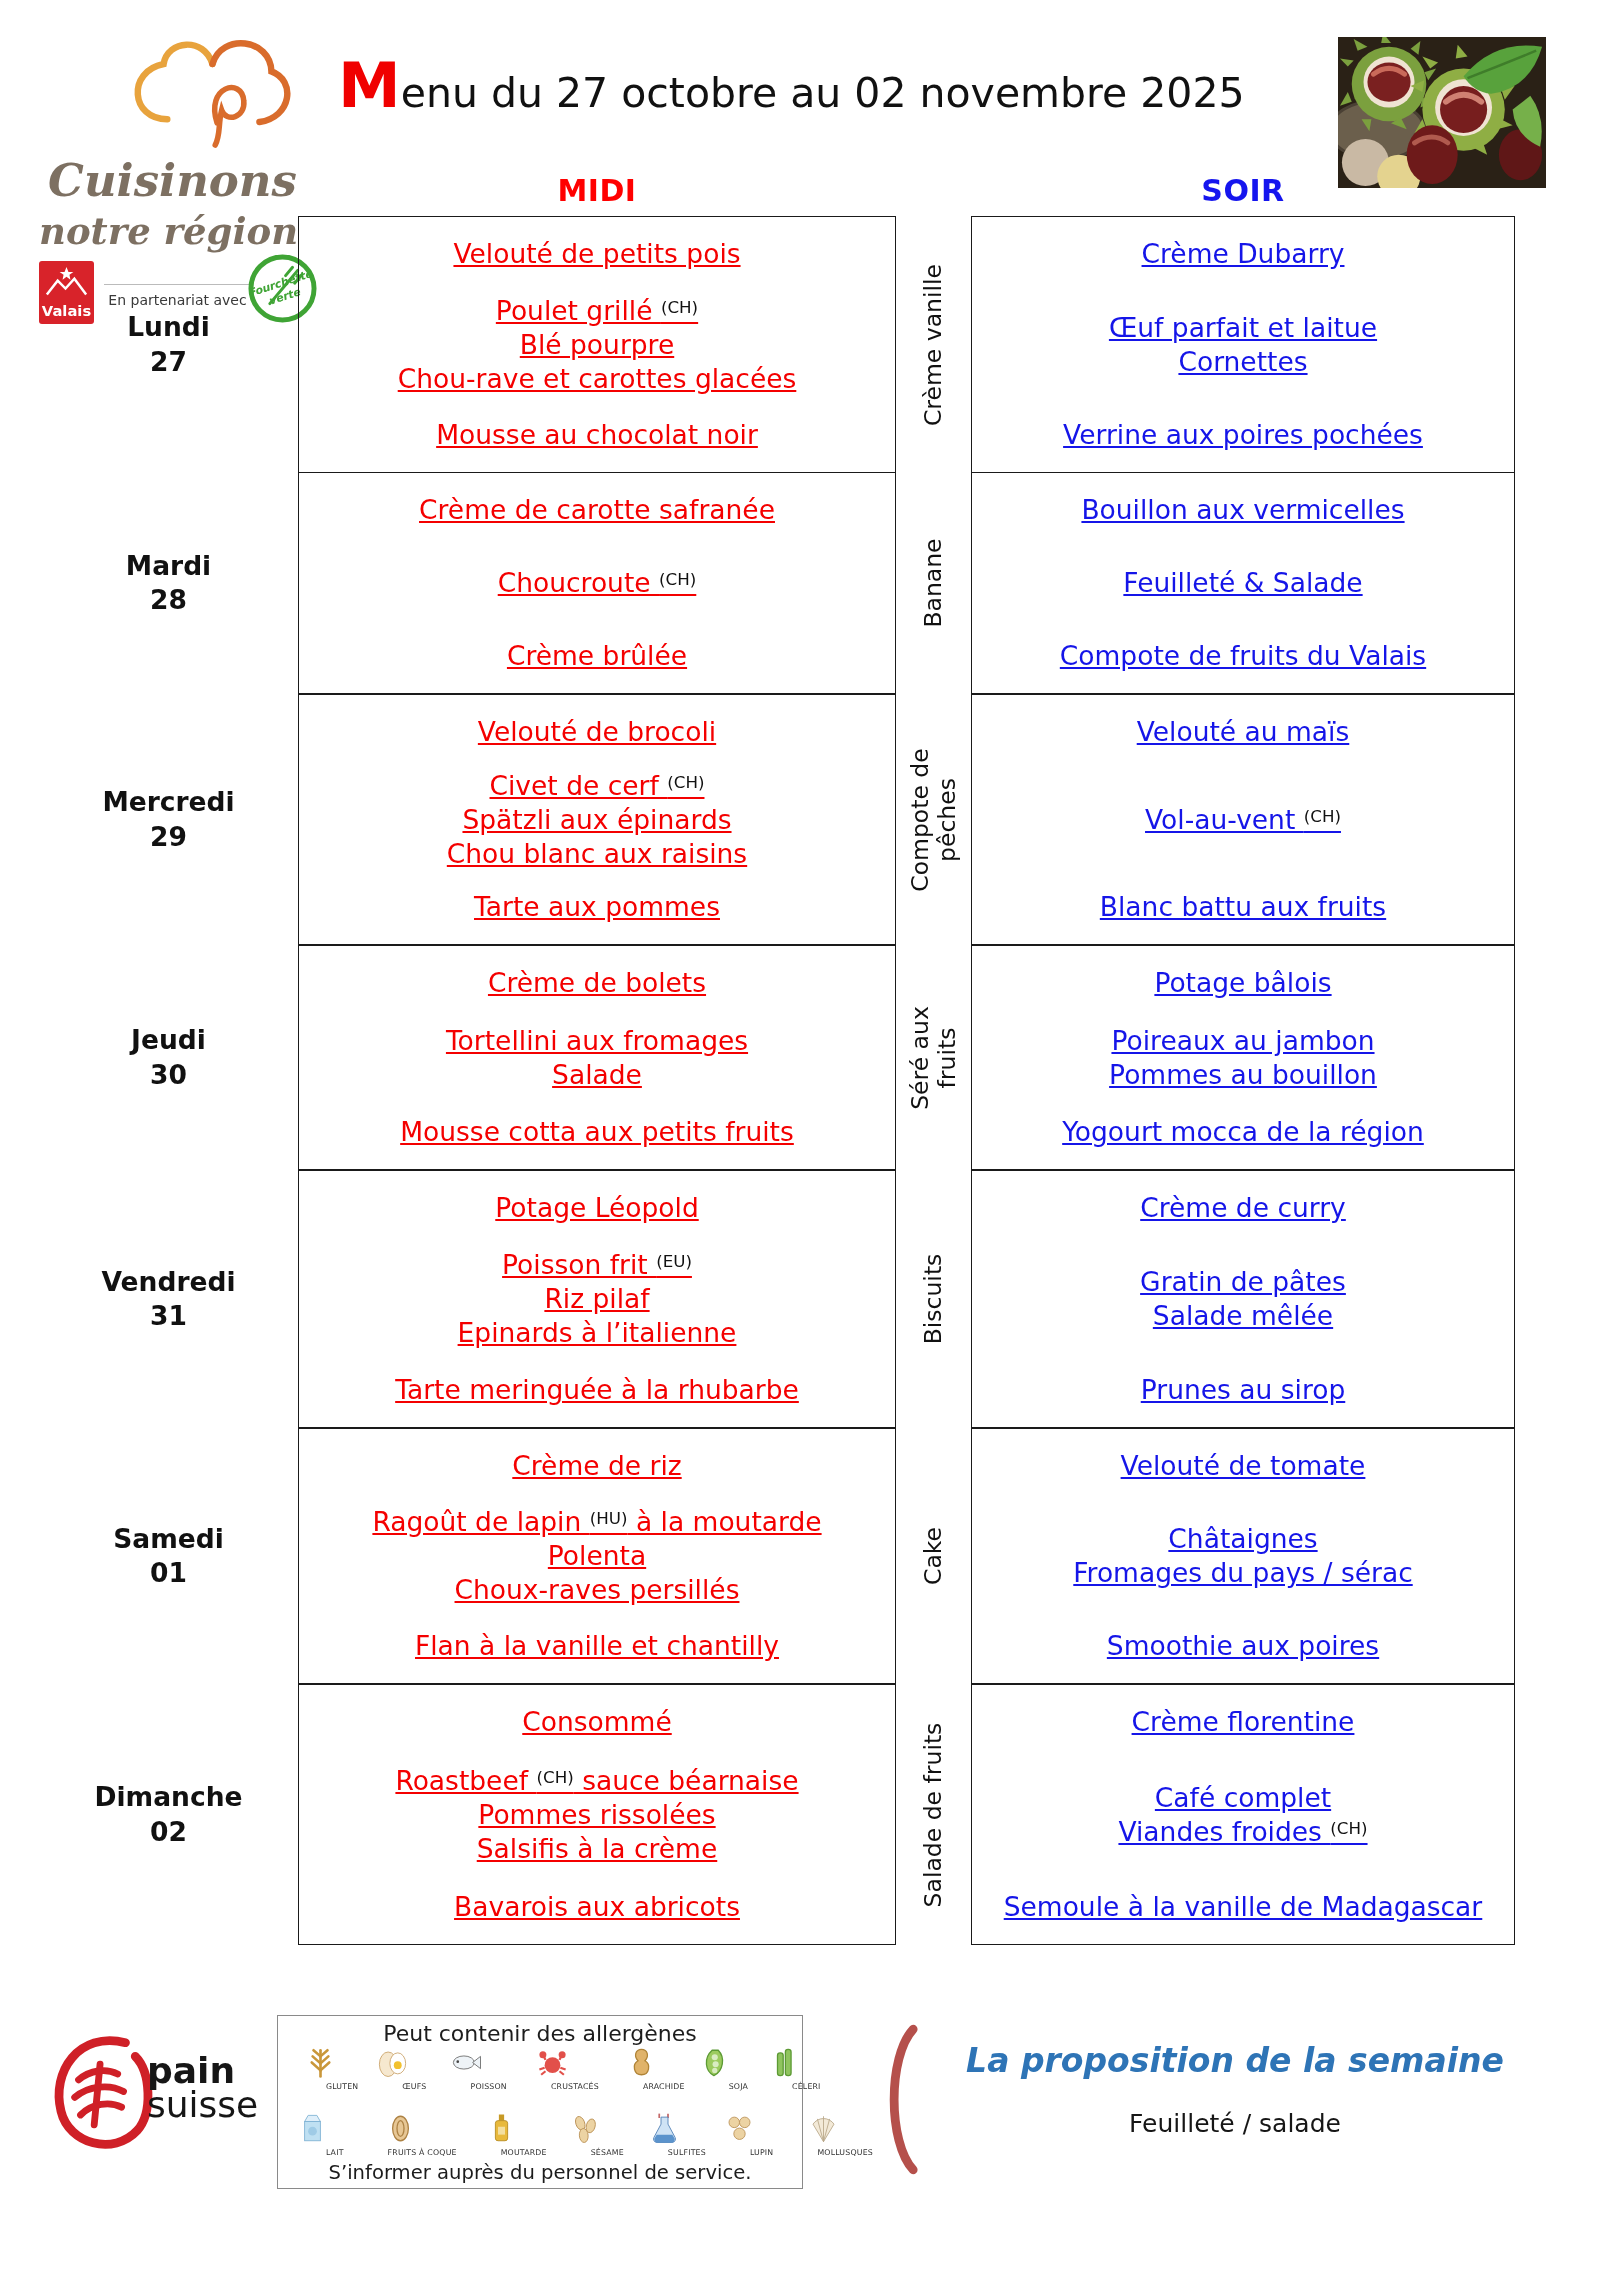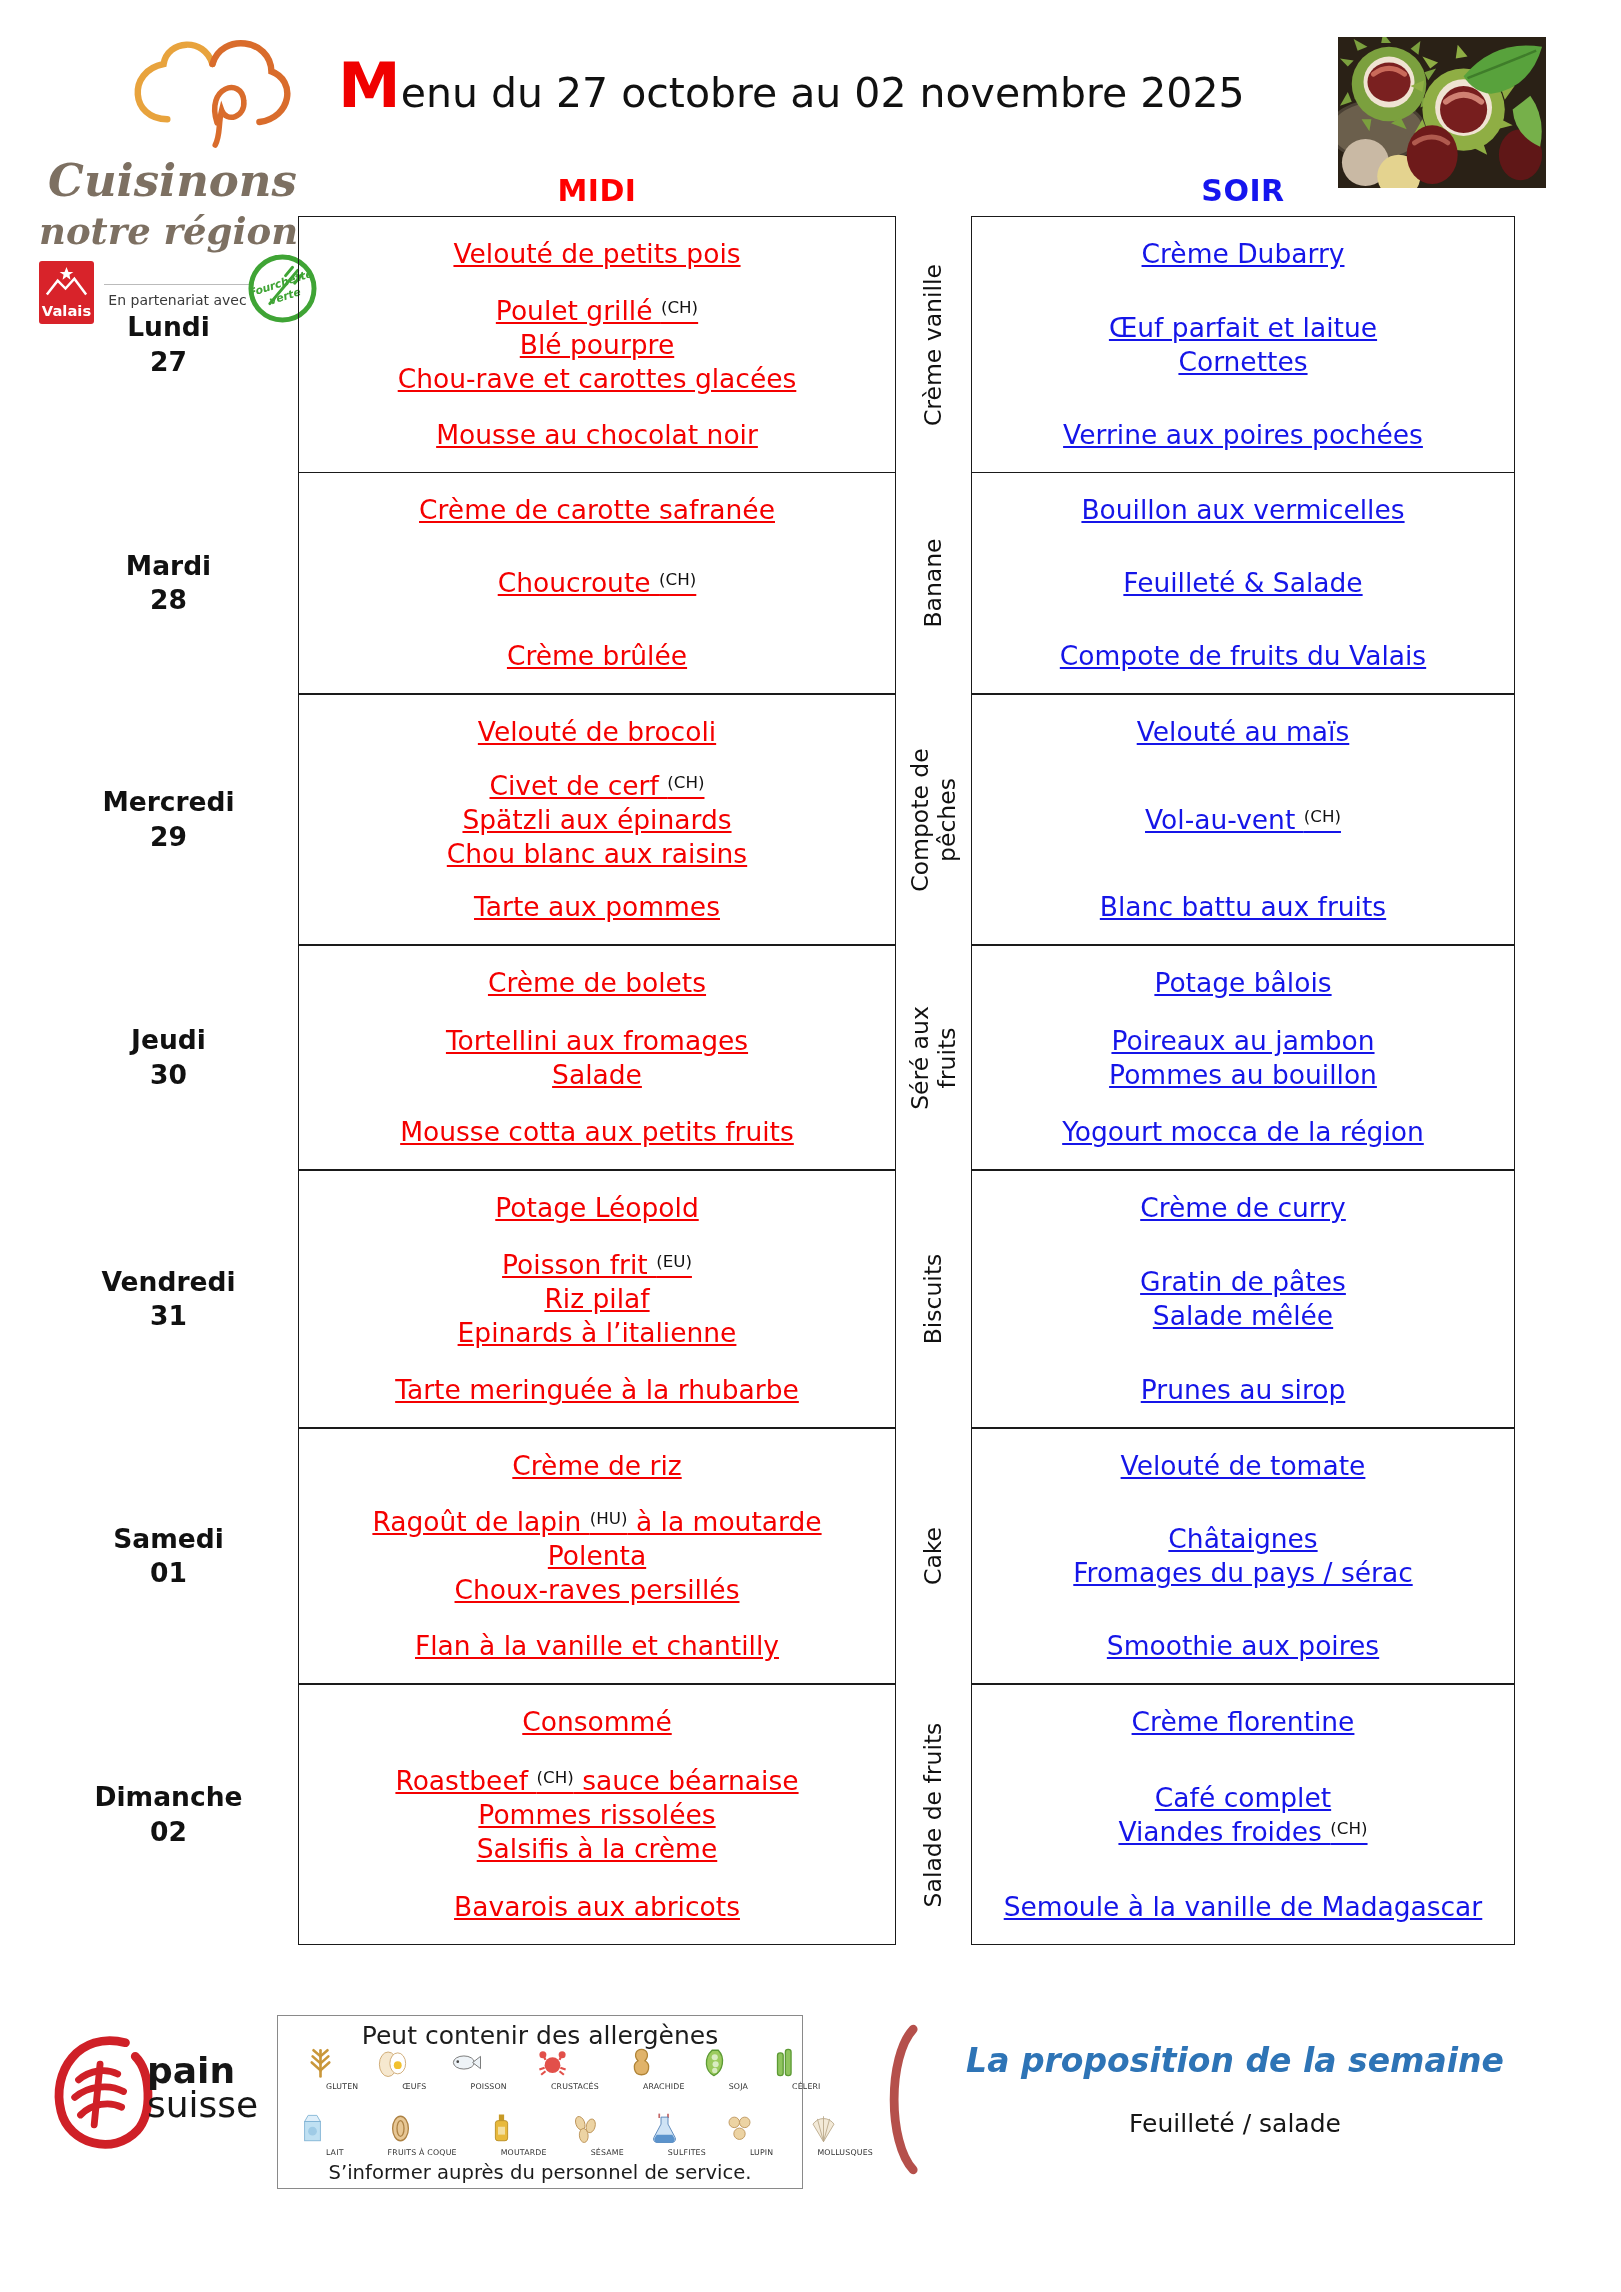--- a/index.html
+++ b/index.html
@@ -51,21 +51,21 @@
 
   
   #pain-logo{position:absolute;left:49px;top:2029px;width:108px;height:127px;}
   #pain-text{position:absolute;left:147px;top:2054px;line-height:0.95;color:#161616;}
   #pain-text .l1{font-size:36px;font-weight:bold;}
   #pain-text .l2{font-size:36px;font-weight:normal;}
 
   #allergen-box{position:absolute;left:277px;top:2015px;width:526px;height:174px;
     box-sizing:border-box;border:1px solid #8a8a8a;}
   #allergen-title{position:absolute;left:0;top:4.9px;width:100%;text-align:center;
-    font-size:25px;color:#1c1c1c;}
+    font-size:22px;color:#1c1c1c;}
   .allergen-row{position:absolute;left:3.9px;width:518px;display:flex;}
   #allergen-row1{top:29px;}
   #allergen-row2{top:95px;}
   .allergen-item{flex:1;display:flex;flex-direction:column;align-items:center;}
   .allergen-item svg{width:35px;height:35px;}
   .allergen-label{font-size:7.8px;letter-spacing:0.2px;color:#333;margin-top:2px;white-space:nowrap;padding-left:44px;}
   #allergen-note{position:absolute;left:0;bottom:3.9px;width:100%;text-align:center;
     font-size:19.6px;color:#1c1c1c;}
 
   #bracket{position:absolute;left:878px;top:2021px;width:43px;height:157px;}

